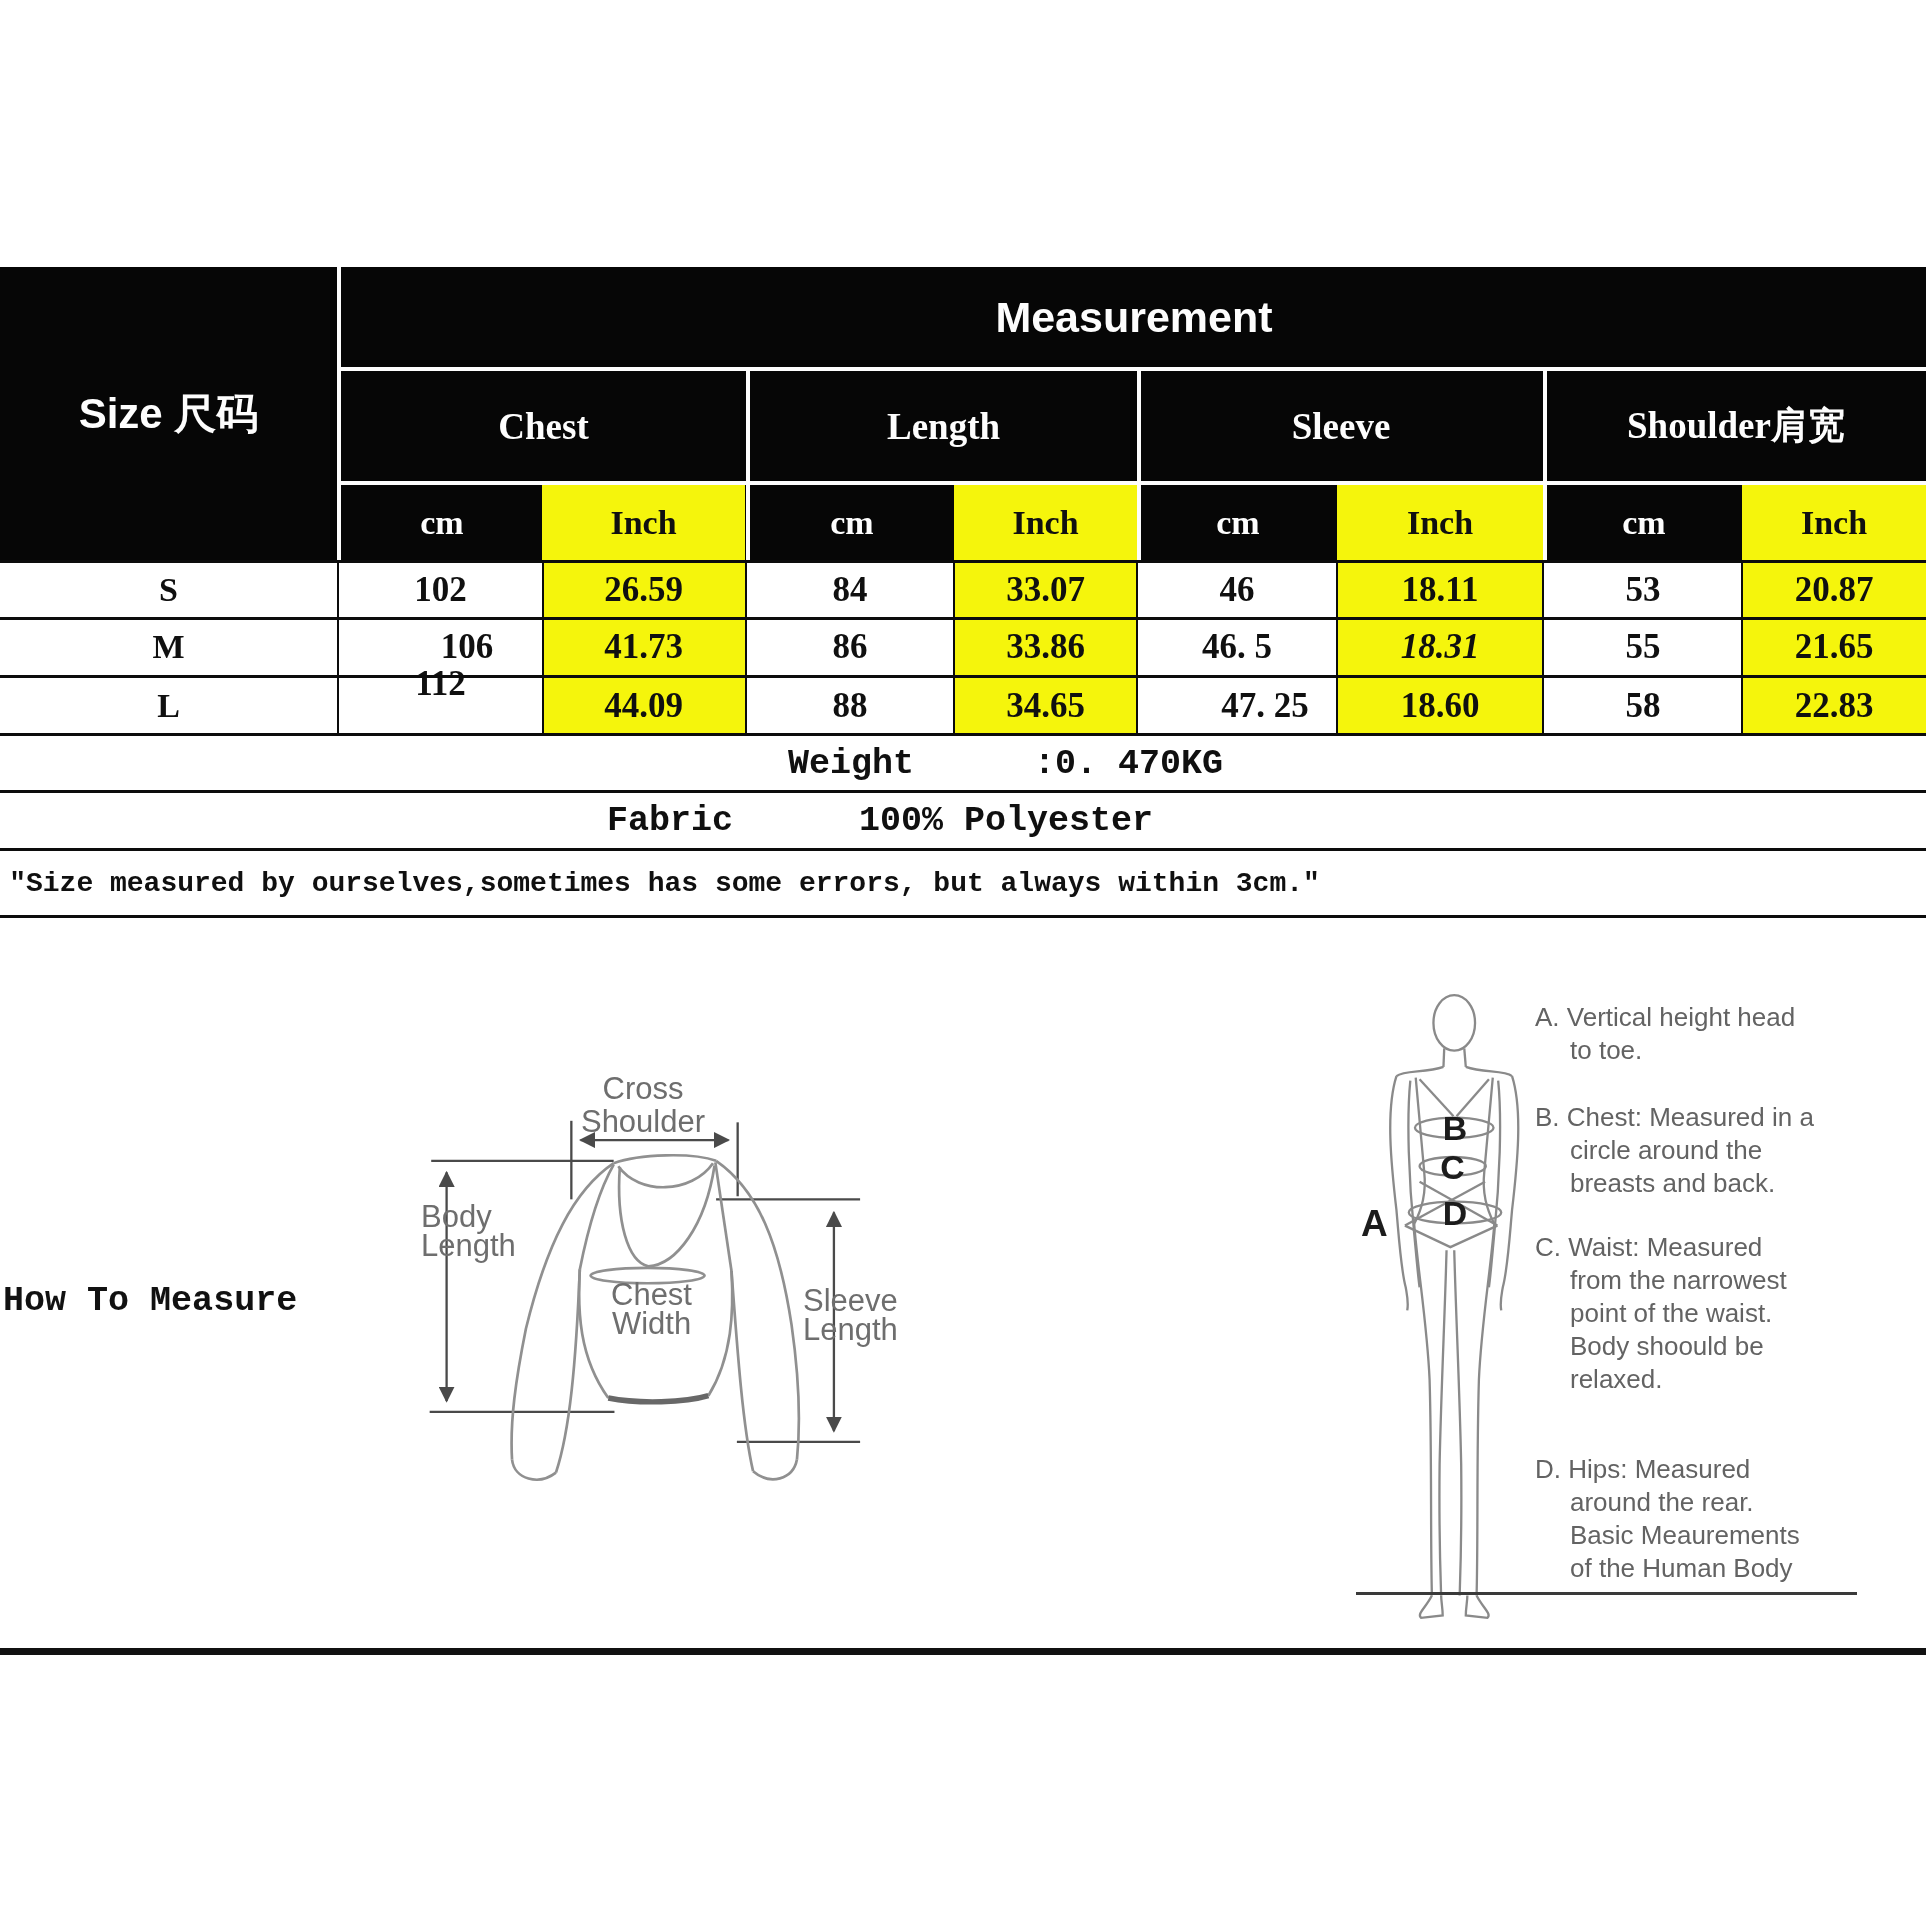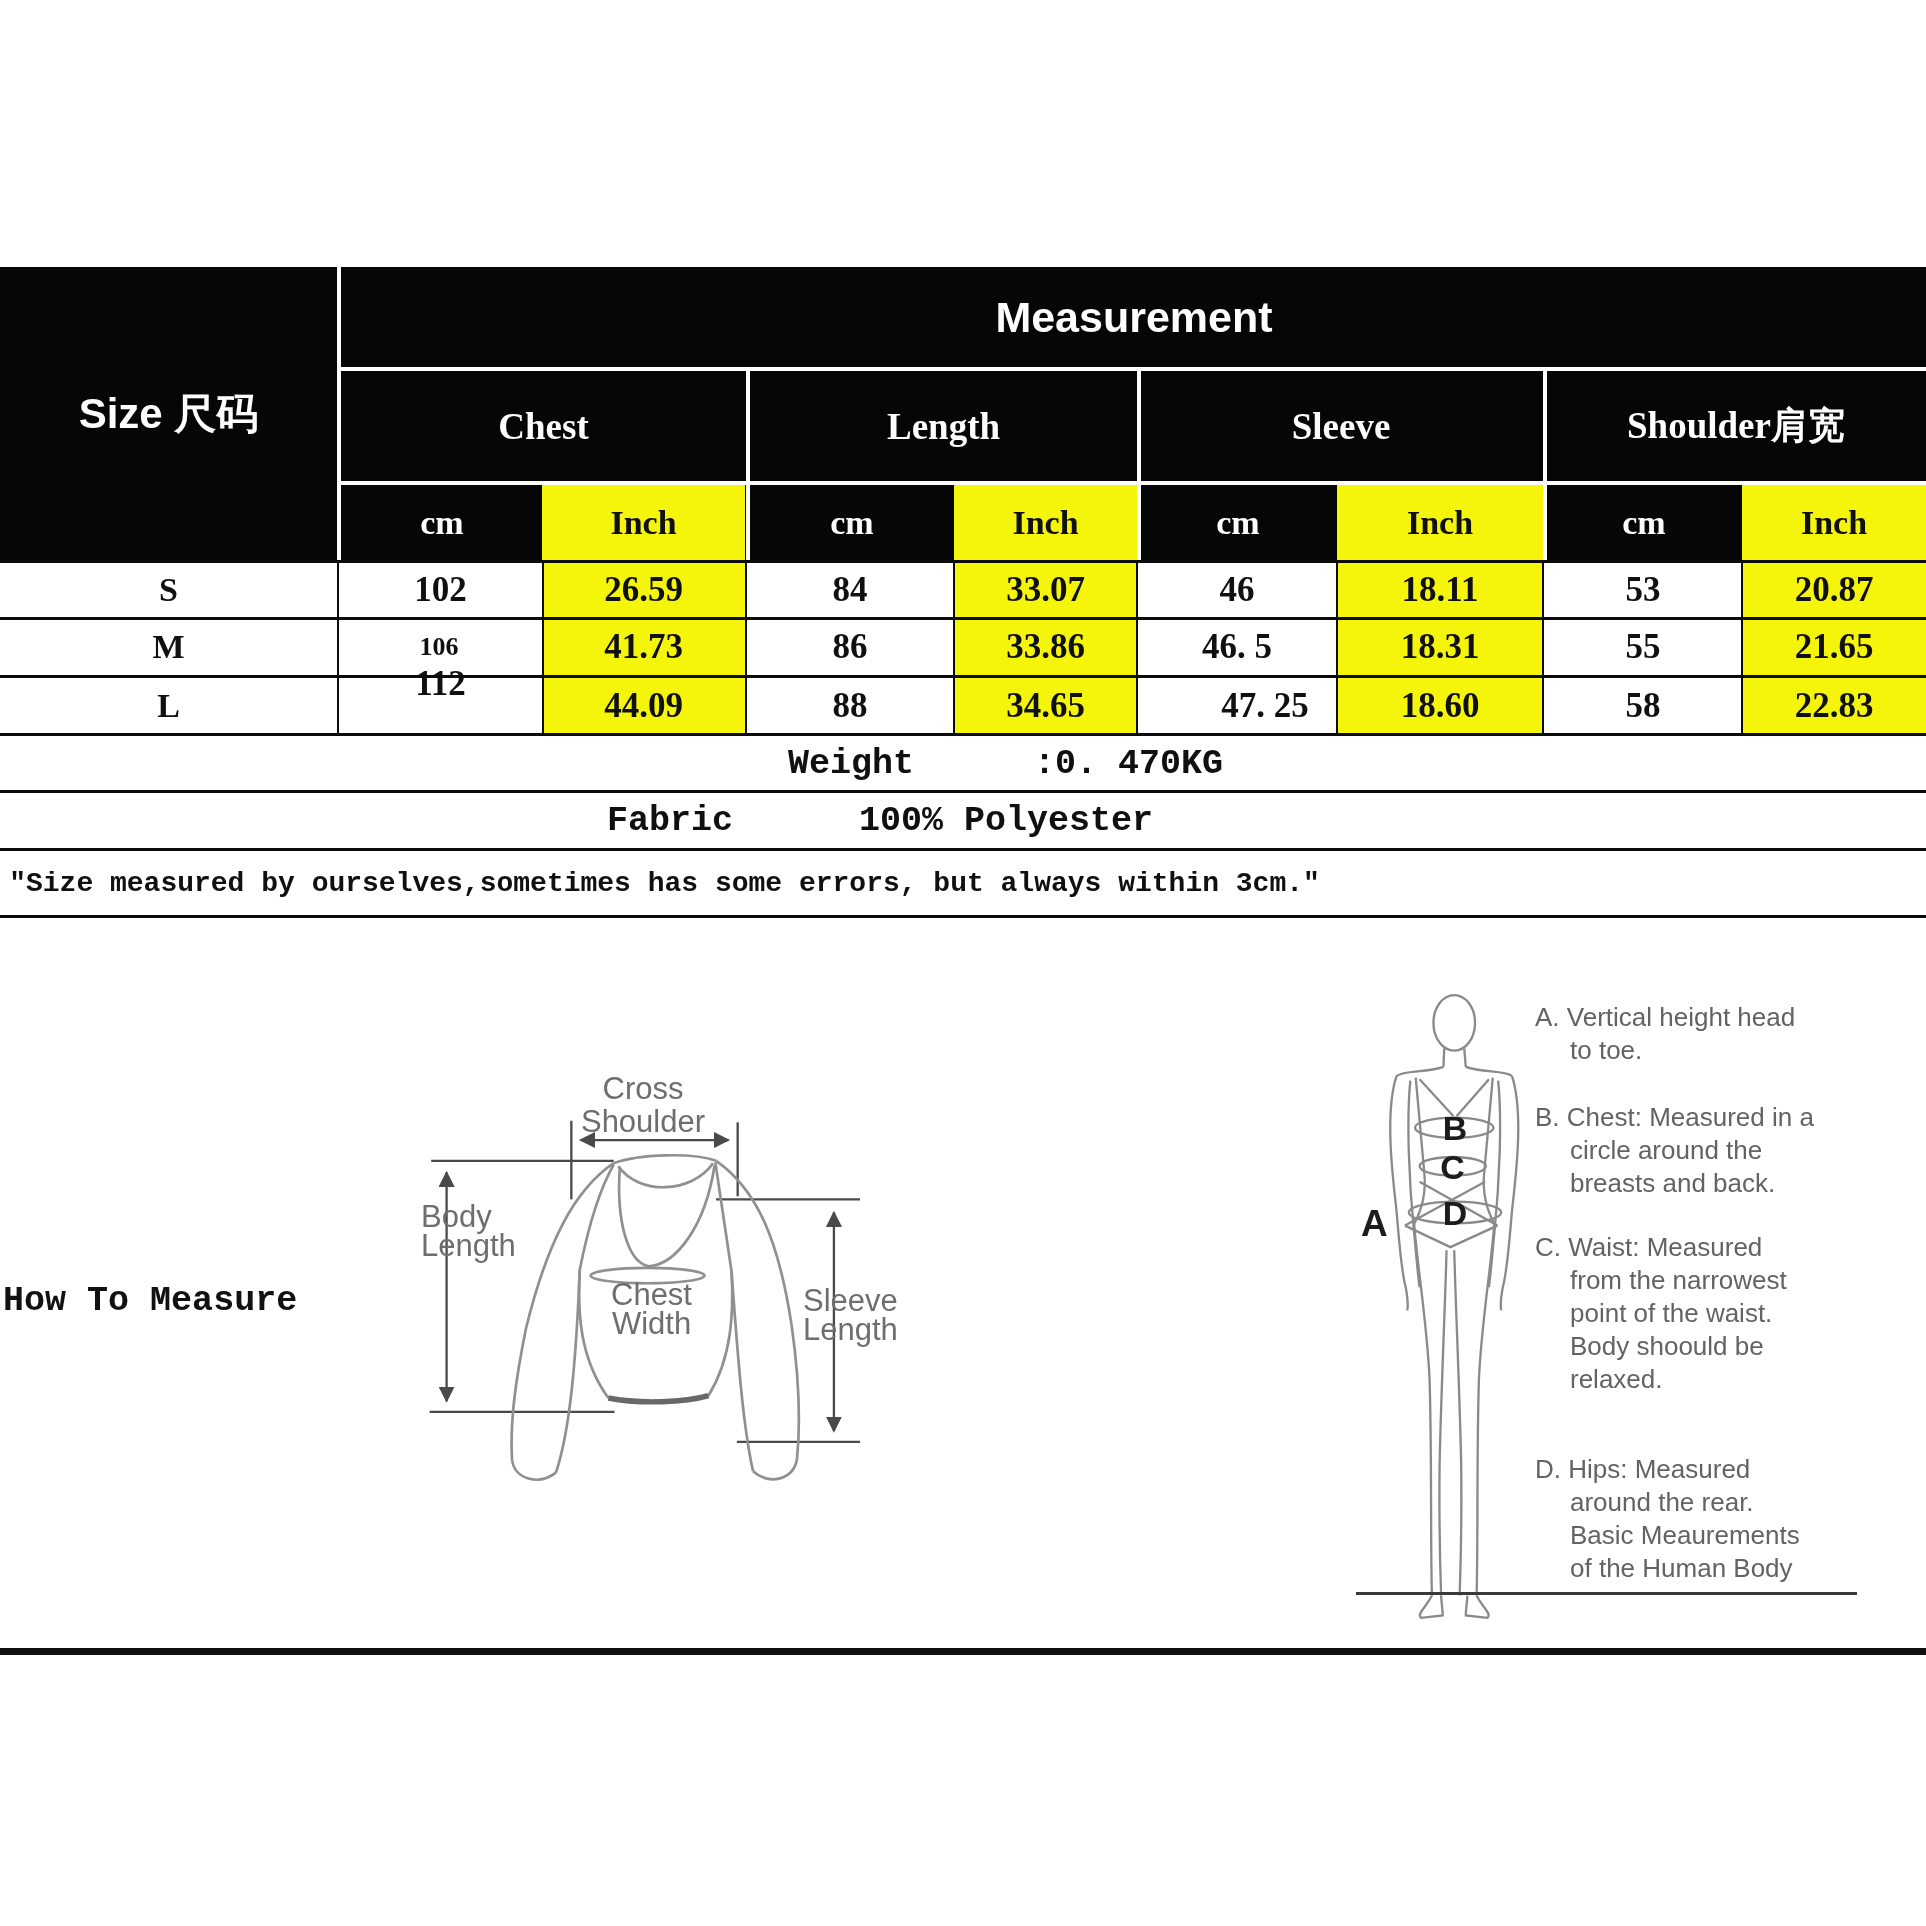--- a/index.html
+++ b/index.html
@@ -70,26 +70,26 @@
     <div class="cell" style="left:339px;top:294px;width:203px;height:57px;font-size:35px;">102</div>
     <div class="cell" style="left:542px;top:294px;width:203px;height:57px;font-size:35px;">26.59</div>
     <div class="cell" style="left:746px;top:294px;width:208px;height:57px;font-size:35px;">84</div>
     <div class="cell" style="left:954px;top:294px;width:183px;height:57px;font-size:35px;">33.07</div>
     <div class="cell" style="left:1137px;top:294px;width:200px;height:57px;font-size:35px;">46</div>
     <div class="cell" style="left:1337px;top:294px;width:206px;height:57px;font-size:35px;">18.11</div>
     <div class="cell" style="left:1543px;top:294px;width:200px;height:57px;font-size:35px;">53</div>
     <div class="cell" style="left:1742px;top:294px;width:184px;height:57px;font-size:35px;">20.87</div>
 
     <div class="cell" style="left:0;top:351px;width:337px;height:58px;font-size:34px;">M</div>
-    <div class="cell" style="left:339px;top:351px;width:200px;height:58px;font-size:26px;">106</div>
+    <div class="cell" style="left:339px;top:351px;width:200px;height:58px;font-size:35px;padding-left:28px;">106</div>
     <div class="cell" style="left:542px;top:351px;width:203px;height:58px;font-size:35px;">41.73</div>
     <div class="cell" style="left:746px;top:351px;width:208px;height:58px;font-size:35px;">86</div>
     <div class="cell" style="left:954px;top:351px;width:183px;height:58px;font-size:35px;">33.86</div>
     <div class="cell" style="left:1137px;top:351px;width:200px;height:58px;font-size:35px;">46. 5</div>
-    <div class="cell" style="left:1337px;top:351px;width:206px;height:58px;font-size:35px;">18.31</div>
+    <div class="cell" style="left:1337px;top:351px;width:206px;height:58px;font-size:35px;font-style:italic;">18.31</div>
     <div class="cell" style="left:1543px;top:351px;width:200px;height:58px;font-size:35px;">55</div>
     <div class="cell" style="left:1742px;top:351px;width:184px;height:58px;font-size:35px;">21.65</div>
 
     <div class="cell" style="left:0;top:409px;width:337px;height:59px;font-size:34px;">L</div>
     <div class="cell" style="left:339px;top:387px;width:203px;height:59px;font-size:35px;">112</div>
     <div class="cell" style="left:542px;top:409px;width:203px;height:59px;font-size:35px;">44.09</div>
     <div class="cell" style="left:746px;top:409px;width:208px;height:59px;font-size:35px;">88</div>
     <div class="cell" style="left:954px;top:409px;width:183px;height:59px;font-size:35px;">34.65</div>
     <div class="cell" style="left:1137px;top:409px;width:200px;height:59px;font-size:35px;padding-left:28px;">47. 25</div>
     <div class="cell" style="left:1337px;top:409px;width:206px;height:59px;font-size:35px;">18.60</div>

